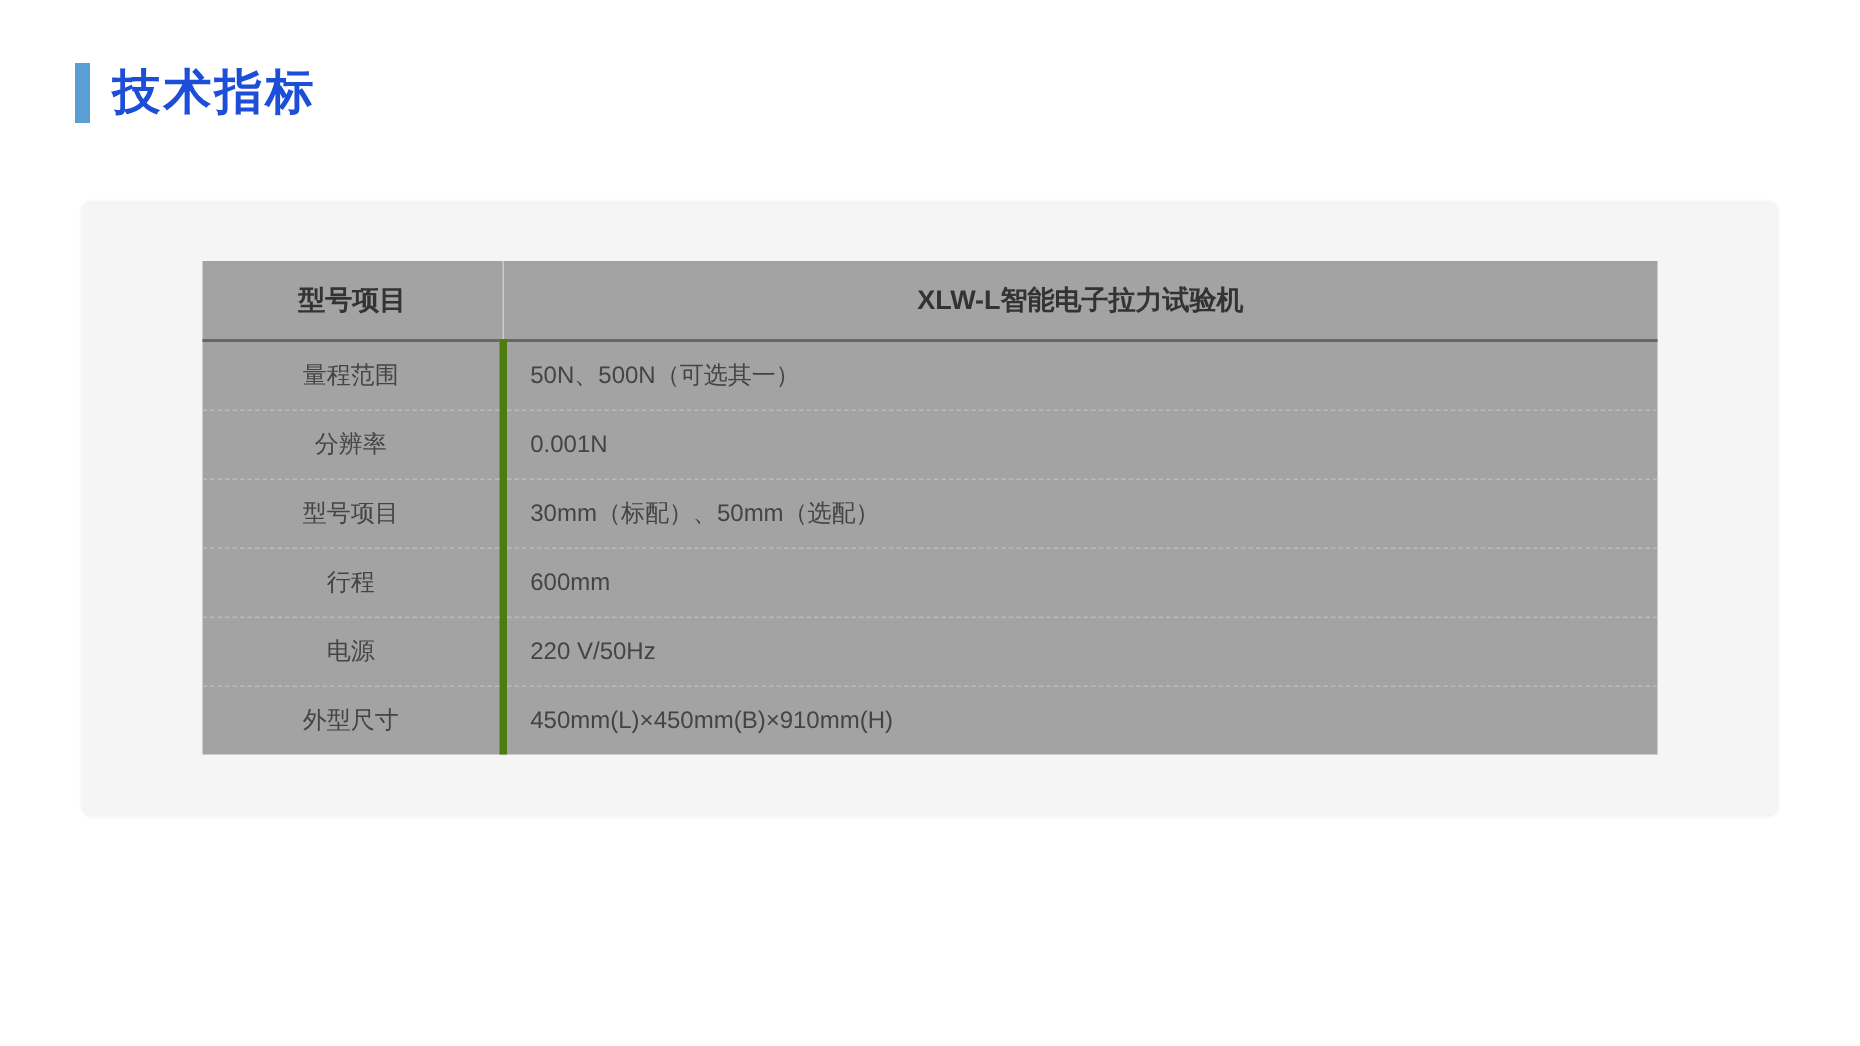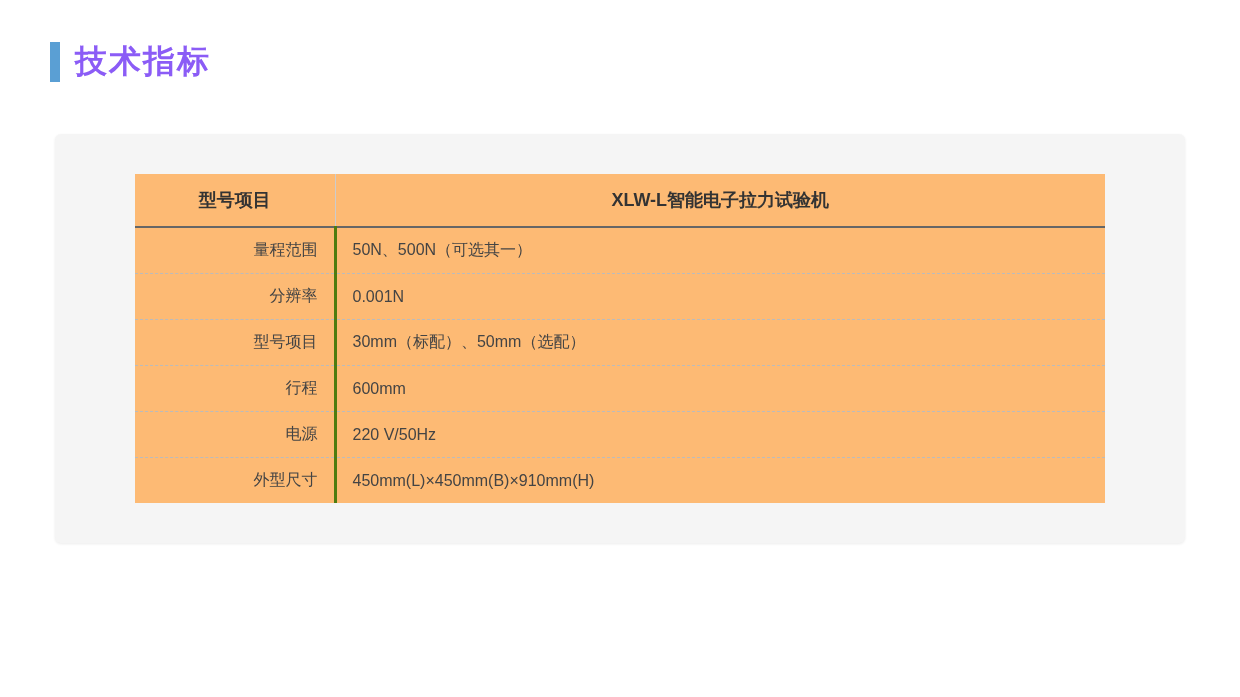--- a/index.html
+++ b/index.html
@@ -21,56 +21,56 @@
     }
     .title-bar {
       width: 10px;
       height: 40px;
       background: #5a9fd4;
       margin-right: 15px;
     }
     .title-text {
       font-size: 32px;
       font-weight: bold;
-      color: #8b5cf6;
+      color: #1d4ed8;
       letter-spacing: 2px;
     }
     .content-card {
       background: #f5f5f5;
       border-radius: 6px;
       padding: 40px 80px;
       margin: 0 5px;
       box-shadow: 0 1px 3px rgba(0,0,0,0.08);
     }
     .spec-table {
       width: 100%;
       border-collapse: collapse;
-      background: #fdba74;
+      background: #a3a3a3;
     }
     .spec-table th {
       padding: 14px 16px;
       font-size: 18px;
       font-weight: bold;
       color: #333;
       text-align: center;
       border-bottom: 2px solid #666;
     }
     .spec-table th:first-child {
       width: 200px;
       border-right: 1px solid #ccc;
     }
     .spec-table td {
       padding: 12px 16px;
       font-size: 16px;
       color: #444;
       border-top: 1px dashed #bbb;
     }
     .spec-table td:first-child {
-      text-align: right;
-      border-right: 3px solid #4d7c0f;
+      text-align: center;
+      border-right: 5px solid #4d7c0f;
       width: 200px;
     }
     .spec-table tbody tr:first-child td {
       border-top: none;
     }
   </style>
 </head>
 <body>
 
 <div class="section-title">

